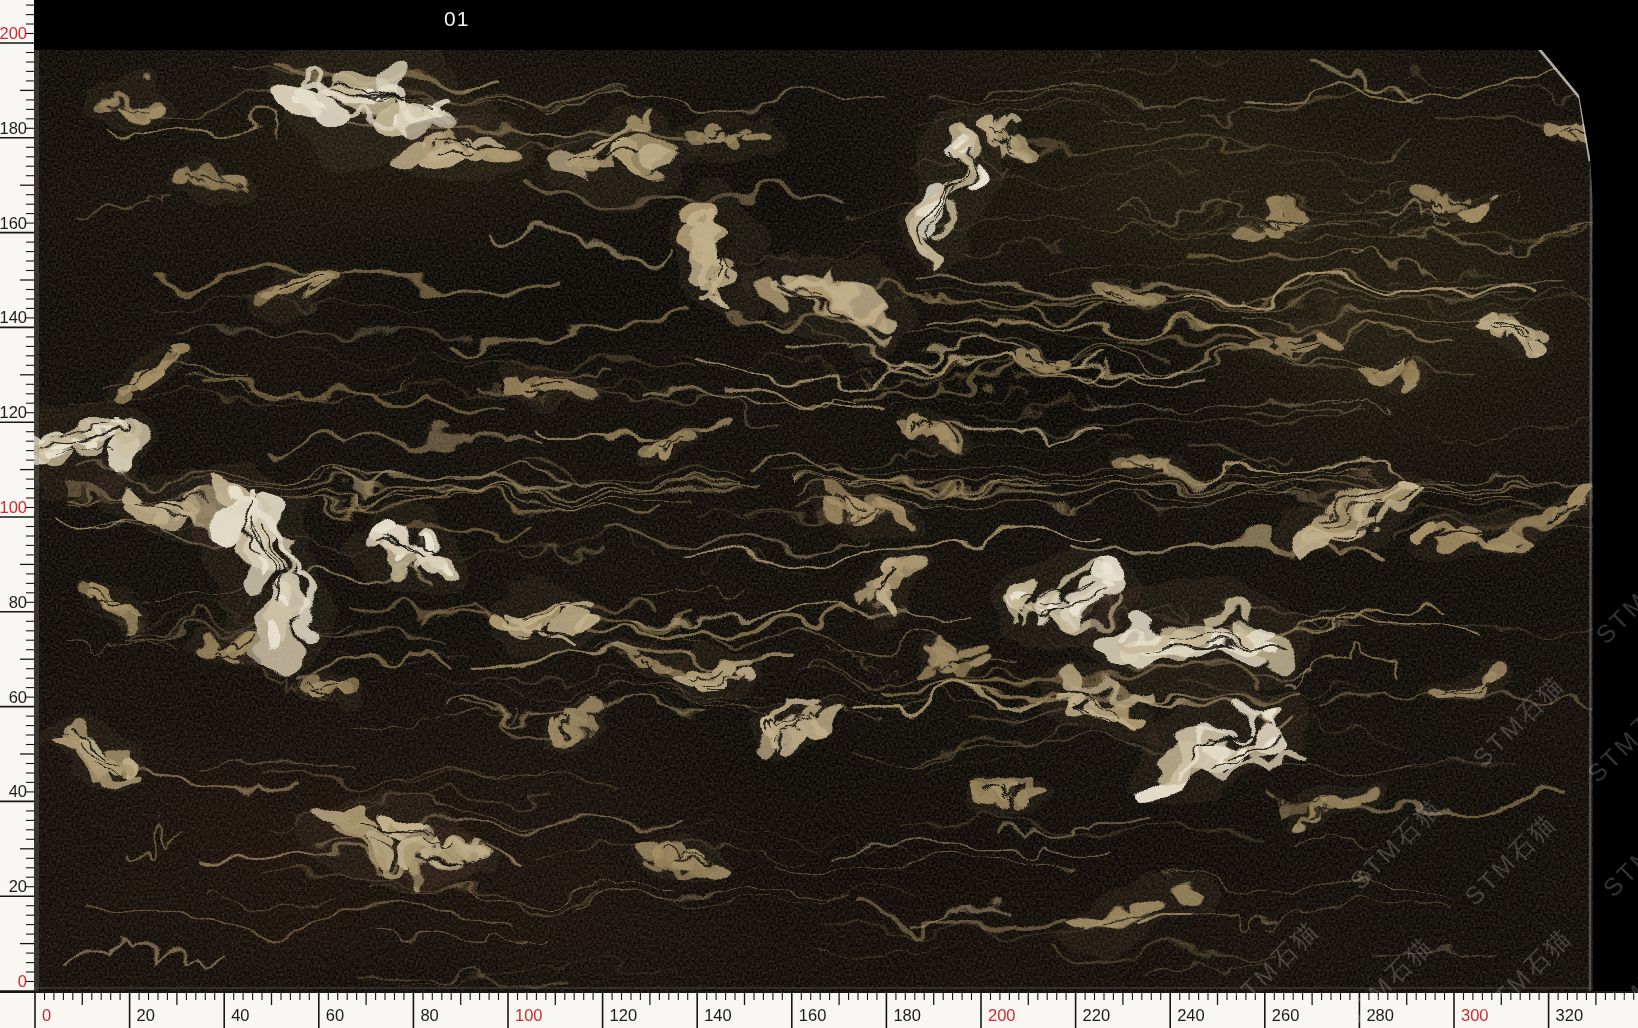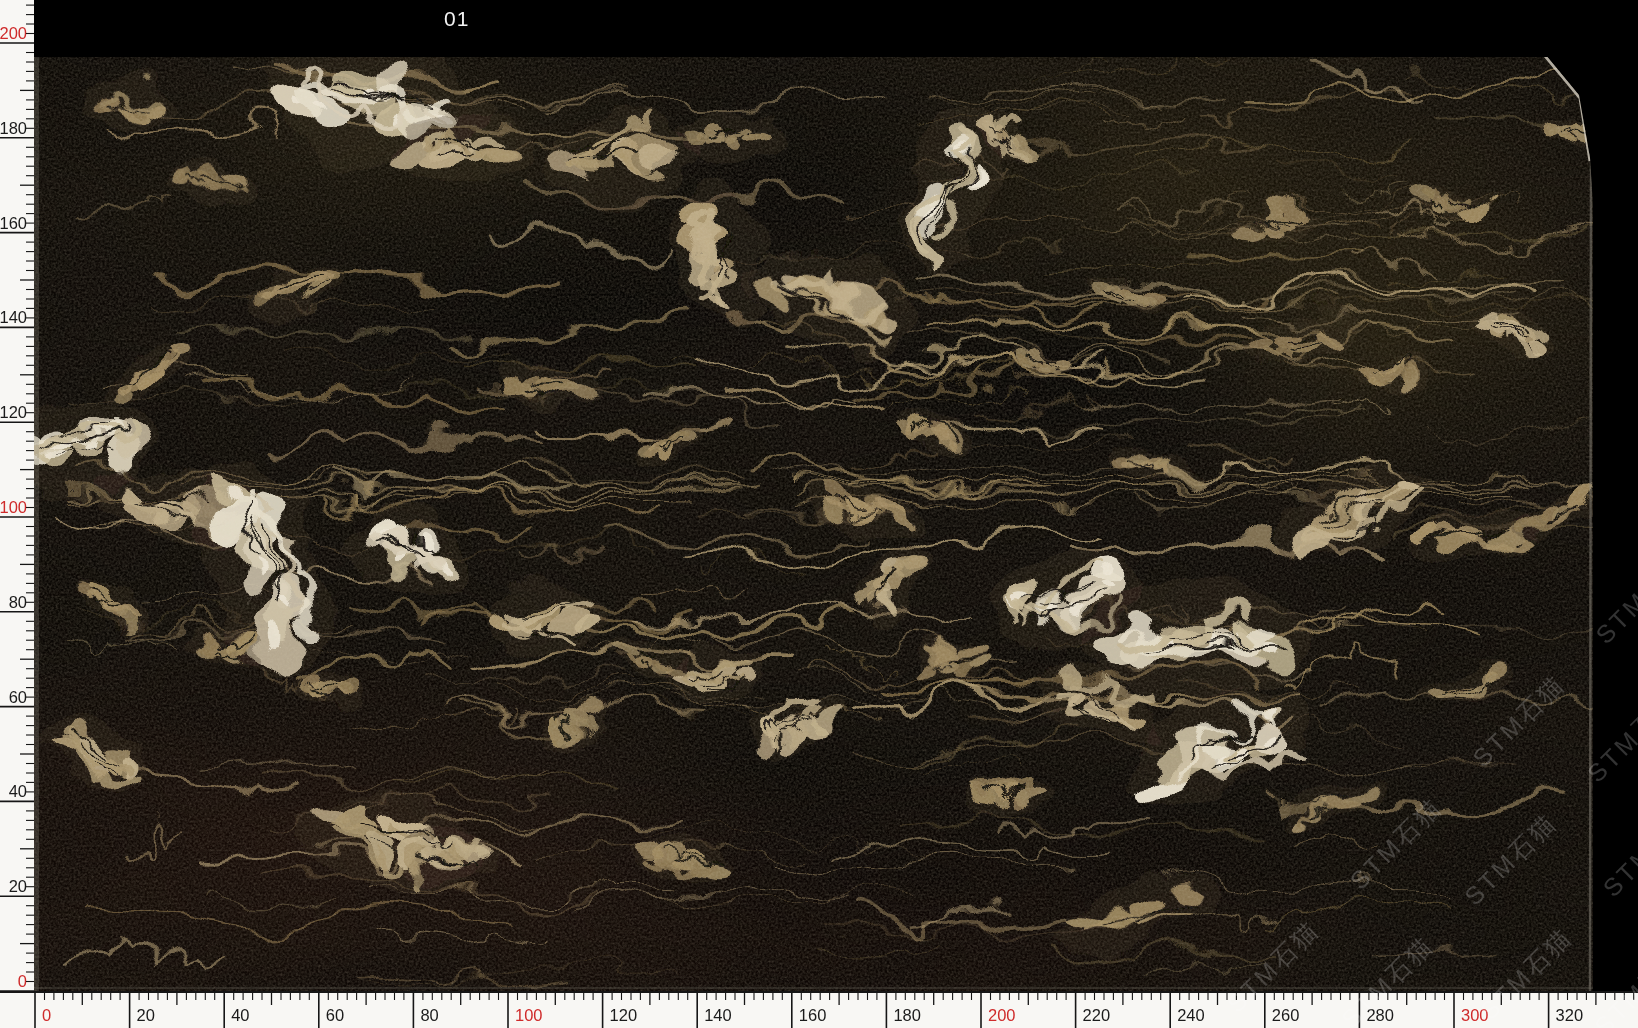--- a/index.html
+++ b/index.html
@@ -1,21 +1,21 @@
 <!DOCTYPE html>
 <html><head>
 <meta charset="utf-8">
 <style>
   html,body{margin:0;padding:0;background:#000;}
   #app{
     position:relative;width:1638px;height:1028px;overflow:hidden;
     background:#000;font-family:"Liberation Sans",sans-serif;
     -webkit-font-smoothing:antialiased;
   }
-  .top-bar{position:absolute;left:34px;top:0;right:0;height:57px;background:#000;z-index:2;}
+  .top-bar{position:absolute;left:34px;top:0;right:0;height:50px;background:#000;z-index:2;}
   .slab-number{
     position:absolute;left:410px;top:7px;color:#f2f2f2;font-size:21px;
     letter-spacing:1px;
   }
   #slab-svg{position:absolute;left:34px;top:43px;width:1559px;height:948px;z-index:1;display:block;}
   #ruler-left{position:absolute;left:0;top:0;width:34px;height:991px;z-index:3;display:block;}
   #ruler-bottom{position:absolute;left:0;top:991px;width:1638px;height:37px;z-index:3;display:block;}
   .watermark{
     position:absolute;left:1300px;top:660px;width:660px;height:560px;
     transform:rotate(-45deg);pointer-events:none;z-index:6;

